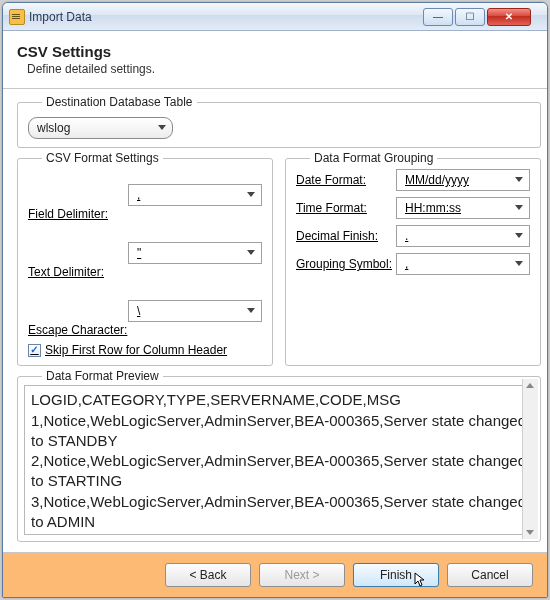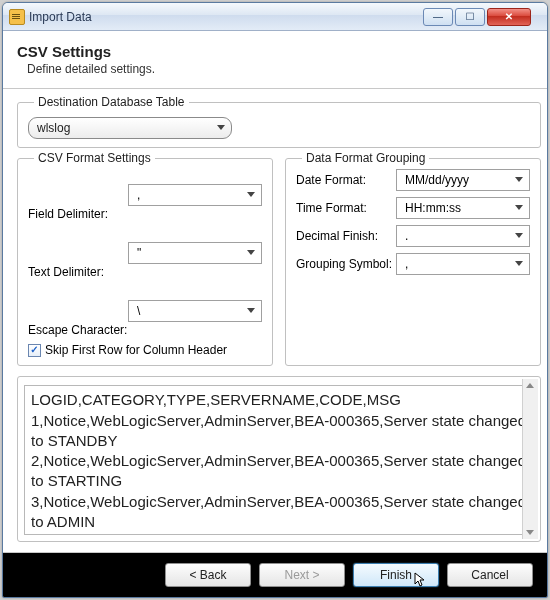--- a/index.html
+++ b/index.html
@@ -128,29 +128,30 @@
   }
   .group {
     border:1px solid #c0c0c0;
     border-radius:3px;
     padding: 10px 10px 8px 10px;
     position:relative;
     margin-bottom: 10px;
   }
   .group > legend, .group-title {
     position:absolute;
-    top:-8px; left:16px;
+    top:-8px; left:24px;
     background:#fff;
     padding:0 4px;
     font-size:12px;
     color:#222;
   }
   .two-col {
     display:flex;
     gap:12px;
+    text-decoration:underline;
   }
   .two-col > .group { flex:1; }
   .row {
     display:flex;
     align-items:center;
     margin-bottom:6px;
   }
   .row .lbl { flex: 0 0 100px; margin-top: 38px; }
   .row .lbl2 { flex: 0 0 100px; }
   .row .fld { flex:1; }
@@ -203,21 +204,21 @@
     border-right:4px solid transparent;
   }
   .preview-scroll .thumb-up { top:4px; border-bottom:5px solid #888; }
   .preview-scroll .thumb-down { bottom:4px; border-top:5px solid #888; }
   .button-bar {
     border-top:1px solid #c8c8c8;
     padding: 10px 14px;
     display:flex;
     justify-content:flex-end;
     gap:8px;
-    background:#000000;
+    background:#fdba74;
   }
   .btn {
     min-width: 86px;
     height: 24px;
     border:1px solid #8f8f8f;
     border-radius:3px;
     background:linear-gradient(to bottom,#fdfdfd,#e5e5e5);
     display:inline-flex;
     align-items:center;
     justify-content:center;
@@ -252,21 +253,21 @@
     </div>
   </div>
 
   <div class="content">
     <div class="header-title">CSV Settings</div>
     <div class="header-sub">Define detailed settings.</div>
     <div class="hr"></div>
 
     <div class="group" style="padding-top:14px;">
       <span class="group-title">Destination Database Table</span>
-      <div class="combo" style="width:204px;border-radius:9px;">
+      <div class="combo" style="width:145px;border-radius:9px;">
         <span>wlslog</span>
         <span class="arrow"></span>
       </div>
     </div>
 
     <div class="two-col">
       <div class="group">
         <span class="group-title">CSV Format Settings</span>
         <div class="row">
           <span class="lbl">Field Delimiter:</span>
@@ -322,20 +323,21 @@
           <span class="lbl2">Grouping Symbol:</span>
           <div class="fld input-arrow">
             <span>,</span>
             <span class="arrow"></span>
           </div>
         </div>
       </div>
     </div>
 
     <div class="preview-box">
+      <span class="group-title">Data Format Preview</span>
       <div class="preview-inner" id="preview-text">LOGID,CATEGORY,TYPE,SERVERNAME,CODE,MSG
 1,Notice,WebLogicServer,AdminServer,BEA-000365,Server state changed to STANDBY
 2,Notice,WebLogicServer,AdminServer,BEA-000365,Server state changed to STARTING
 3,Notice,WebLogicServer,AdminServer,BEA-000365,Server state changed to ADMIN
 4,Notice,WebLogicServer,AdminServer,BEA-000365,Server state changed to RESUMING
 5,Notice,WebLogicServer,AdminServer,BEA-000361,Started WebLogic AdminServer
 6,Notice,WebLogicServer,AdminServer,BEA-000365,Server state changed to RUNNING
 7,Notice,WebLogicServer,AdminServer,BEA-000360,Server started in RUNNING mode</div>
       <div class="preview-scroll">
         <span class="thumb-up"></span>

